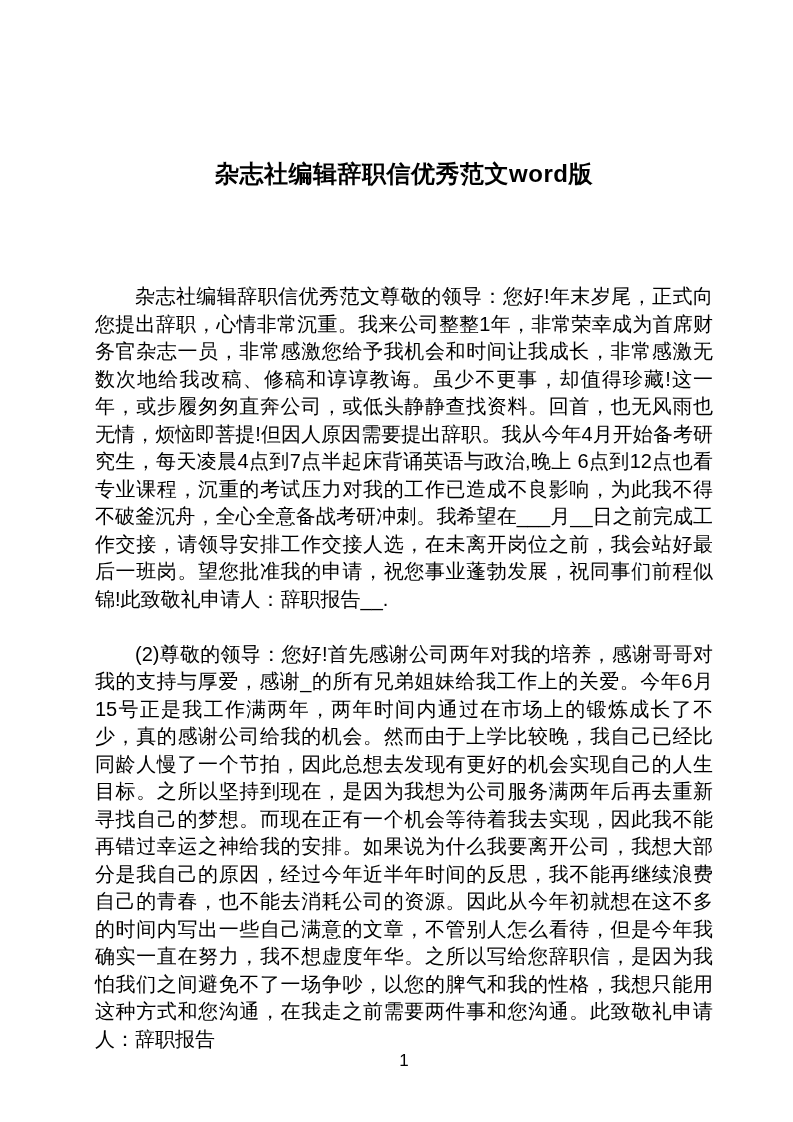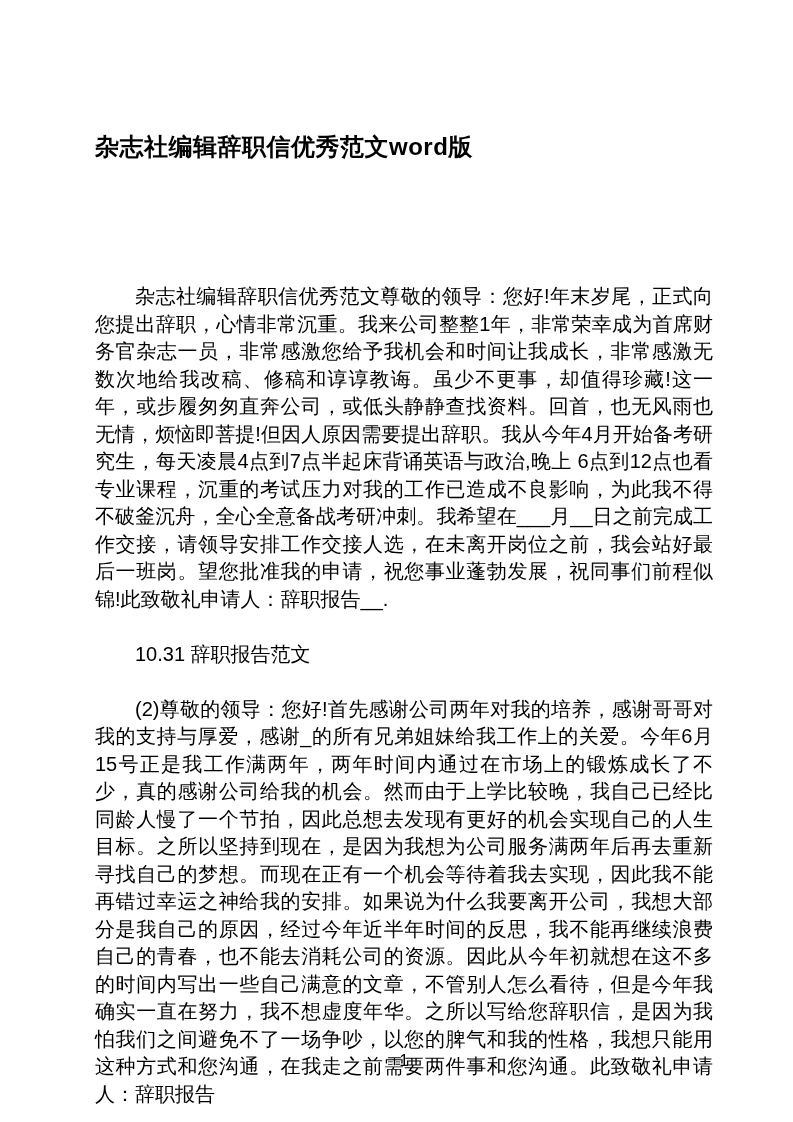--- a/index.html
+++ b/index.html
@@ -15,24 +15,24 @@
     font-family: "Liberation Sans", sans-serif;
     color: #000000;
   }
   .page {
     position: absolute;
     inset: 0;
     background: #ffffff;
   }
   .doc-title {
     position: absolute;
-    top: 113px;
+    top: 140px;
     left: 95px;
     width: 618px;
-    text-align: left;
+    text-align: center;
     font-size: 24px;
     font-weight: bold;
     line-height: 36px;
     letter-spacing: 0.5px;
     white-space: nowrap;
   }
   .content {
     position: absolute;
     top: 283px;
     left: 95px;
@@ -64,21 +64,20 @@
 </style>
 </head>
 <body>
 
 <div class="page">
 
   <h1 class="doc-title"><span>杂志社编辑辞职信优秀范文word版</span></h1>
 
   <div class="content">
     <p>杂志社编辑辞职信优秀范文尊敬的领导：您好!年末岁尾，正式向您提出辞职，心情非常沉重。我来公司整整1年，非常荣幸成为首席财务官杂志一员，非常感激您给予我机会和时间让我成长，非常感激无数次地给我改稿、修稿和谆谆教诲。虽少不更事，却值得珍藏!这一年，或步履匆匆直奔公司，或低头静静查找资料。回首，也无风雨也无情，烦恼即菩提!但因人原因需要提出辞职。我从今年4月开始备考研究生，每天凌晨4点到7点半起床背诵英语与政治,晚上 6点到12点也看专业课程，沉重的考试压力对我的工作已造成不良影响，为此我不得不破釜沉舟，全心全意备战考研冲刺。我希望在___月__日之前完成工作交接，请领导安排工作交接人选，在未离开岗位之前，我会站好最后一班岗。望您批准我的申请，祝您事业蓬勃发展，祝同事们前程似锦!此致敬礼申请人：辞职报告__.</p>
-    <p class="para-spacer subheading">10.31 辞职报告范文</p>
     <p class="para-spacer">(2)尊敬的领导：您好!首先感谢公司两年对我的培养，感谢哥哥对我的支持与厚爱，感谢_的所有兄弟姐妹给我工作上的关爱。今年6月15号正是我工作满两年，两年时间内通过在市场上的锻炼成长了不少，真的感谢公司给我的机会。然而由于上学比较晚，我自己已经比同龄人慢了一个节拍，因此总想去发现有更好的机会实现自己的人生目标。之所以坚持到现在，是因为我想为公司服务满两年后再去重新寻找自己的梦想。而现在正有一个机会等待着我去实现，因此我不能再错过幸运之神给我的安排。如果说为什么我要离开公司，我想大部分是我自己的原因，经过今年近半年时间的反思，我不能再继续浪费自己的青春，也不能去消耗公司的资源。因此从今年初就想在这不多的时间内写出一些自己满意的文章，不管别人怎么看待，但是今年我确实一直在努力，我不想虚度年华。之所以写给您辞职信，是因为我怕我们之间避免不了一场争吵，以您的脾气和我的性格，我想只能用这种方式和您沟通，在我走之前需要两件事和您沟通。此致敬礼申请人：辞职报告</p>
   </div>
 
   <div class="page-footer">
     <span>1</span>
   </div>
 
 </div>
 
 </body></html>

